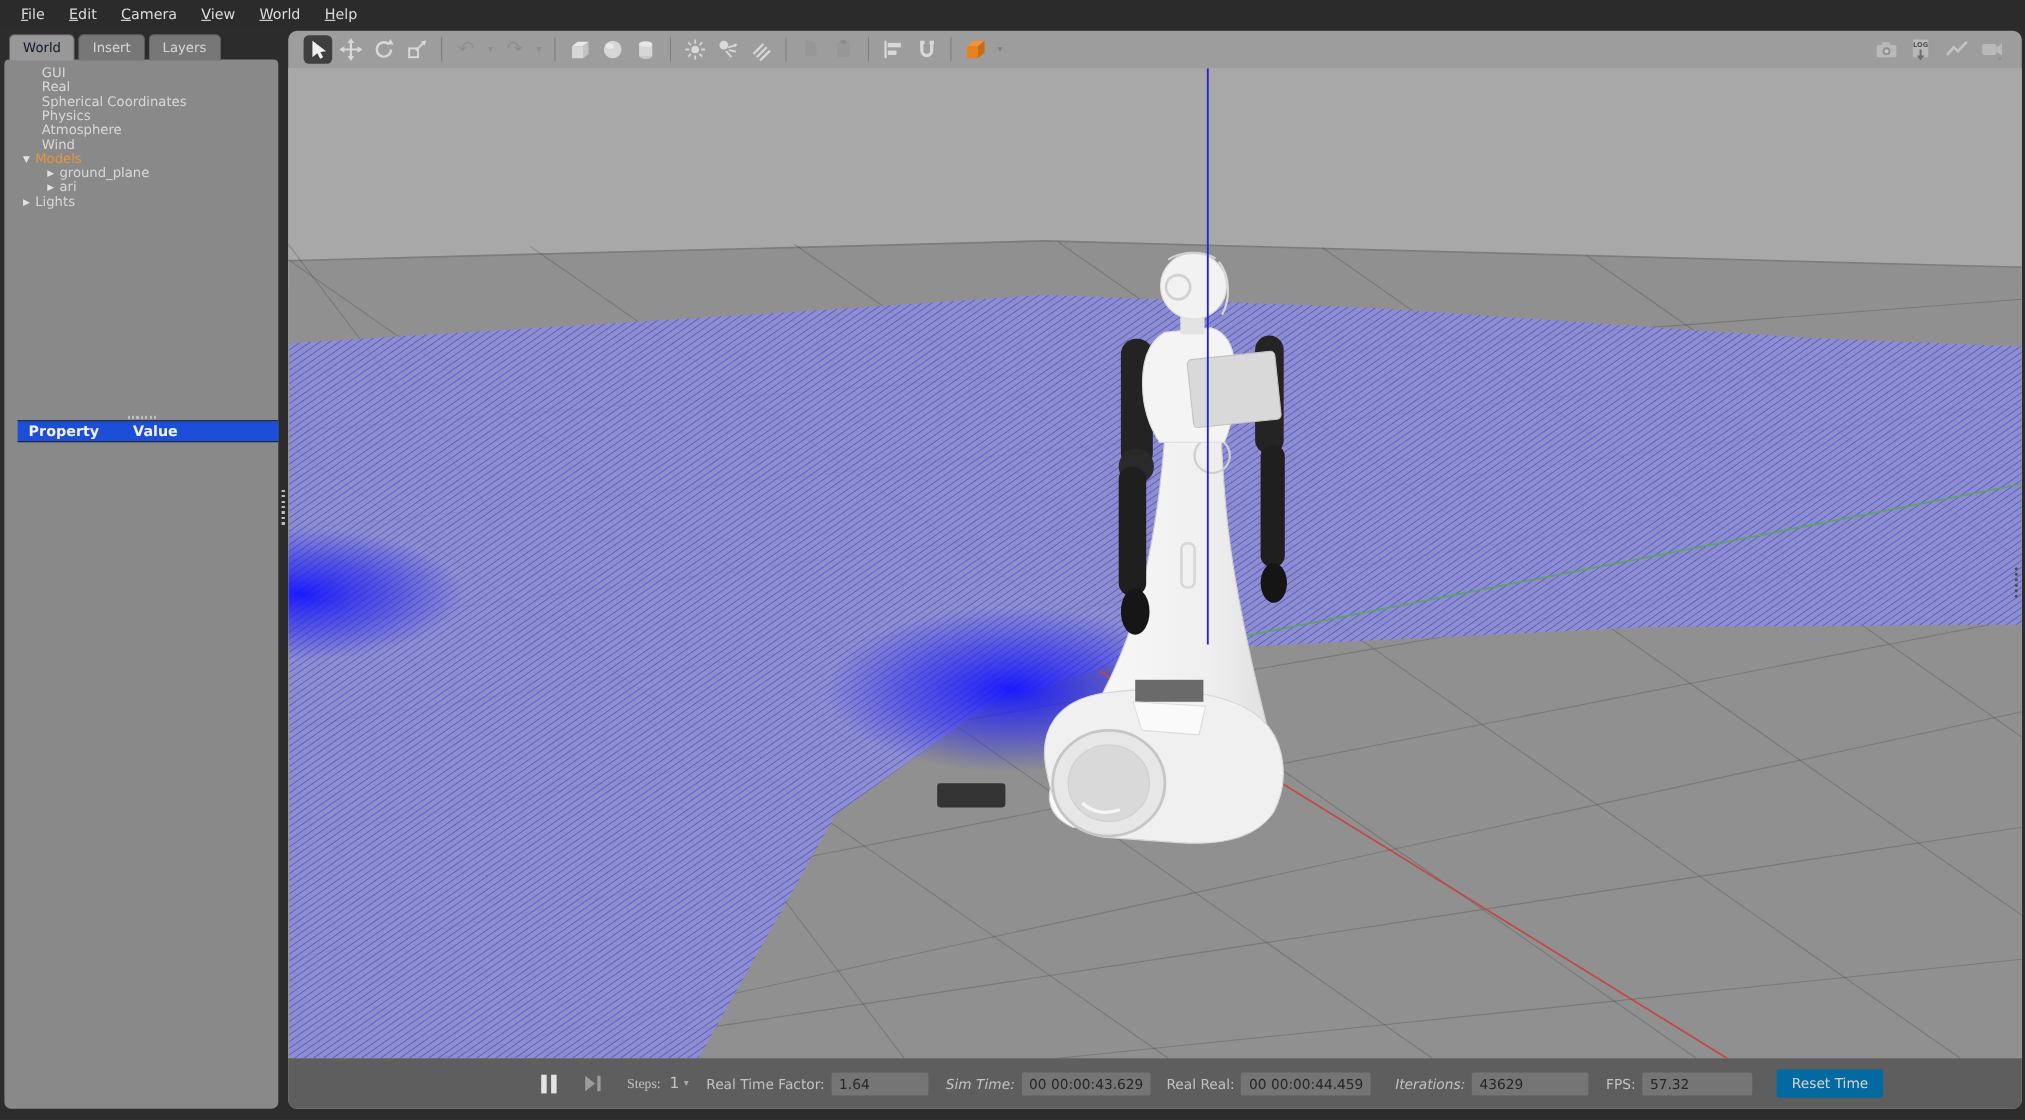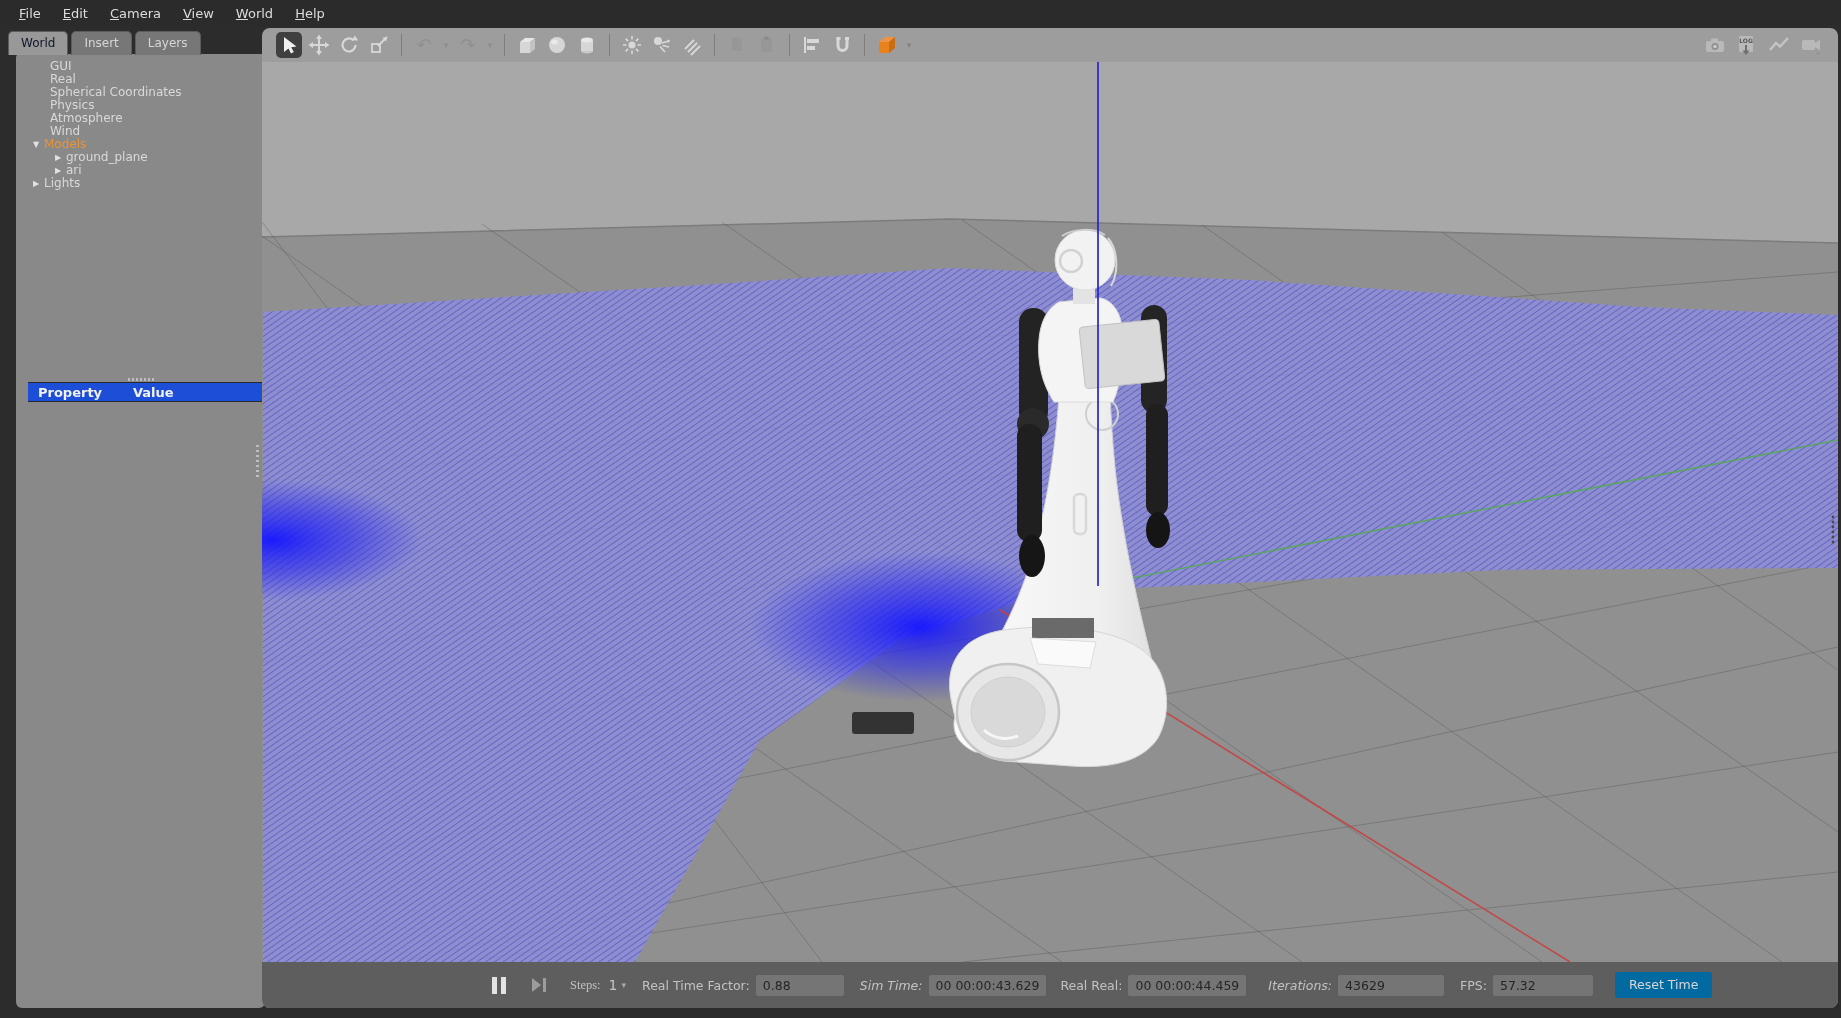--- a/index.html
+++ b/index.html
@@ -7,21 +7,21 @@
   
   #menubar{position:absolute;left:0;top:0;width:1841px;height:26px;background:#2b2b2b;
     display:flex;align-items:center;padding-left:8px;gap:0;}
   .menu-item{color:#dcdcdc;font-size:13px;padding:4px 11px;cursor:default;}
   .menu-item::first-letter{text-decoration:underline;}
   
   #tabs{position:absolute;left:8px;top:31px;display:flex;gap:3px;z-index:3;}
   .tab{font-size:12px;color:#d6d6d6;background:#777;border:1px solid #5c5c5c;border-bottom:none;
     padding:4px 12px 5px 12px;border-radius:5px 5px 0 0;}
   .tab.active{background:#989898;color:#0f172a;}
-  #left-panel{position:absolute;left:16px;top:54px;width:249px;height:954px;background:#898989;
+  #left-panel{position:absolute;left:4px;top:54px;width:249px;height:954px;background:#898989;
     border-radius:4px 4px 6px 6px;}
   #tree{padding-top:6px;height:316px;}
   .tree-row{display:flex;align-items:center;height:13px;font-size:12px;color:#d9d9d9;line-height:13px;}
   .tree-arrow{width:12px;font-size:8px;color:#e2e2e2;display:inline-block;text-align:center;margin-right:2px;}
   #splitter-dots{height:6px;display:flex;justify-content:center;align-items:center;}
   .hdots{width:26px;height:3px;background:repeating-linear-gradient(90deg,#bdbdbd 0 2px,transparent 2px 4px);}
   #prop-header{height:18px;background:#1d4ed8;border-top:1px solid #2a2a2a;border-bottom:1px solid #2a2a2a;
     display:flex;align-items:center;font-size:13px;font-weight:bold;color:#f2f2f2;margin-left:12px;}
   #prop-header .c1{padding-left:10px;width:95px;}
   
@@ -405,21 +405,21 @@
         <i></i>
       </div>
     <div id="step-btn">
         <span class="tri"></span>
         <span class="bar"></span>
       </div>
     <span class="sb-label" style="margin-left:24px;font-family:Liberation Serif, serif;">Steps:</span>
     <span class="sb-label" style="margin-left:8px;font-size:14px;">1</span>
     <span class="sb-caret">▾</span>
     <span class="sb-label" style="margin-left:16px;">Real Time Factor:</span>
-    <span class="sb-field" style="width:74px;">0.88</span>
+    <span class="sb-field" style="width:74px;">1.64</span>
     <span class="sb-label" style="margin-left:16px;font-style:italic;">Sim Time:</span>
     <span class="sb-field">00 00:00:43.629</span>
     <span class="sb-label" style="margin-left:14px;">Real Real:</span>
     <span class="sb-field">00 00:00:44.459</span>
     <span class="sb-label" style="margin-left:22px;font-style:italic;">Iterations:</span>
     <span class="sb-field" style="width:92px;">43629</span>
     <span class="sb-label" style="margin-left:16px;">FPS:</span>
     <span class="sb-field" style="width:86px;">57.32</span>
     <span id="reset-btn">Reset Time</span>
   </div>

